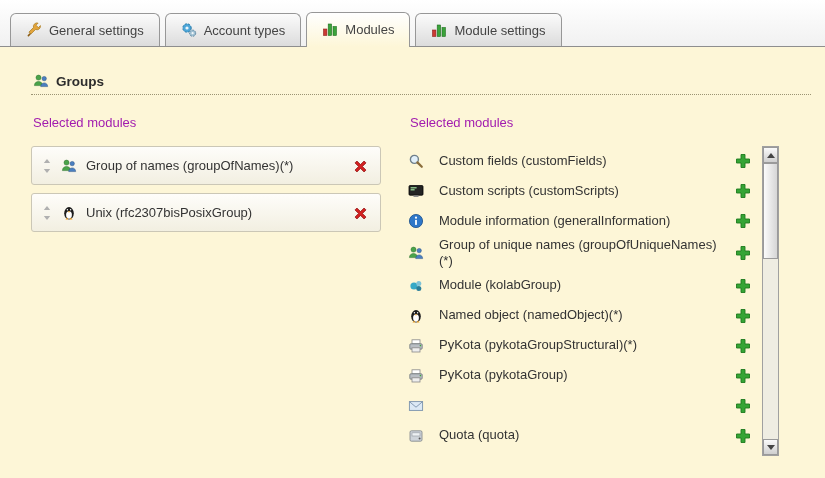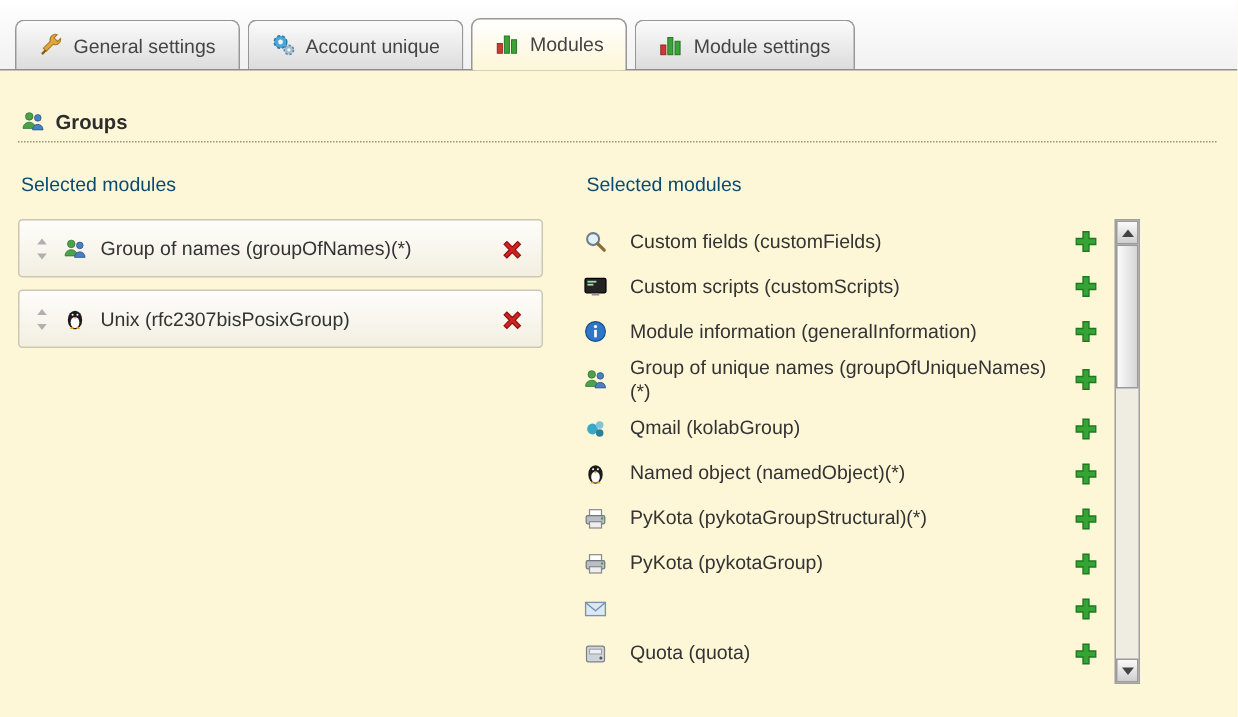--- a/index.html
+++ b/index.html
@@ -37,38 +37,38 @@
     padding-bottom: 10px;
     margin-bottom: -1px;
     position: relative;
     z-index: 2;
   }
   
   .panel {
     height: 432px;
     background: #fdf6d7;
     border-top: 1px solid #8e8e8e;
-    padding: 0 14px 0 12px;
+    padding: 0 14px 0 31px;
     position: relative;
     z-index: 1;
   }
   .section-title {
     display: flex;
     align-items: center;
     gap: 7px;
     padding: 26px 2px 5px 2px;
     border-bottom: 1px dotted #9b9473;
     font-weight: bold;
     font-size: 13.5px;
     color: #2d2d2d;
   }
   .columns { display: flex; }
   .col-left  { width: 377px; flex: none; }
   .col-right { width: 371px; flex: none; }
-  .col-heading { margin: 20px 0 16px 2px; color: #0c4a6e; }
+  .col-heading { margin: 20px 0 16px 2px; color: #a21caf; }
   
   .sel-item {
     width: 350px;
     height: 39px;
     display: flex;
     align-items: center;
     gap: 9px;
     padding: 0 10px;
     margin-bottom: 8px;
     background: linear-gradient(#fefdfa, #f2efe1);
@@ -157,21 +157,21 @@
 
   <div class="tab">
     <span class="icon">
       <svg width="16" height="16" viewBox="0 0 16 16">
           <circle cx="6" cy="6" r="4.2" fill="#4da6d8" stroke="#2a7aa8" stroke-width="1" stroke-dasharray="2 1.4"></circle>
           <circle cx="6" cy="6" r="1.6" fill="#eaf5fb"></circle>
           <circle cx="11.6" cy="11.2" r="3.1" fill="#9fc0d2" stroke="#5f87a0" stroke-width="1" stroke-dasharray="1.6 1.2"></circle>
           <circle cx="11.6" cy="11.2" r="1.1" fill="#f2f7fa"></circle>
         </svg>
     </span>
-    <span>Account unique</span>
+    <span>Account types</span>
   </div>
 
   <div class="tab active">
     <span class="icon">
       <svg width="16" height="16" viewBox="0 0 16 16">
           <rect x="1.5" y="8" width="3.4" height="6.5" fill="#cc3a33" stroke="#8e221d" stroke-width="0.6"></rect>
           <rect x="6.2" y="3" width="3.4" height="11.5" fill="#3aa33a" stroke="#1f6e1f" stroke-width="0.6"></rect>
           <rect x="11" y="5.5" width="3.4" height="9" fill="#3aa33a" stroke="#1f6e1f" stroke-width="0.6"></rect>
         </svg>
     </span>
@@ -343,21 +343,21 @@
           </div>
 
           <div class="avail-row">
             <span class="icon">
               <svg width="16" height="16" viewBox="0 0 16 16">
                   <circle cx="6" cy="8" r="3.6" fill="#37a9c6"></circle>
                   <circle cx="10.8" cy="5.4" r="2.5" fill="#7fc3d8"></circle>
                   <circle cx="10.8" cy="10.6" r="2.5" fill="#2a7f9a"></circle>
                 </svg>
             </span>
-            <span class="module-label">Qmail (kolabGroup)</span>
+            <span class="module-label">Module (kolabGroup)</span>
             <button class="add-btn">
               <span class="icon">
                 <svg width="16" height="16" viewBox="0 0 16 16">
                     <path d="M6 1.5h4v4.5h4.5v4H10v4.5H6V10H1.5V6H6z" fill="#35a435" stroke="#1e7a1e" stroke-width="0.9"></path>
                   </svg>
               </span>
             </button>
           </div>
 
           <div class="avail-row">

